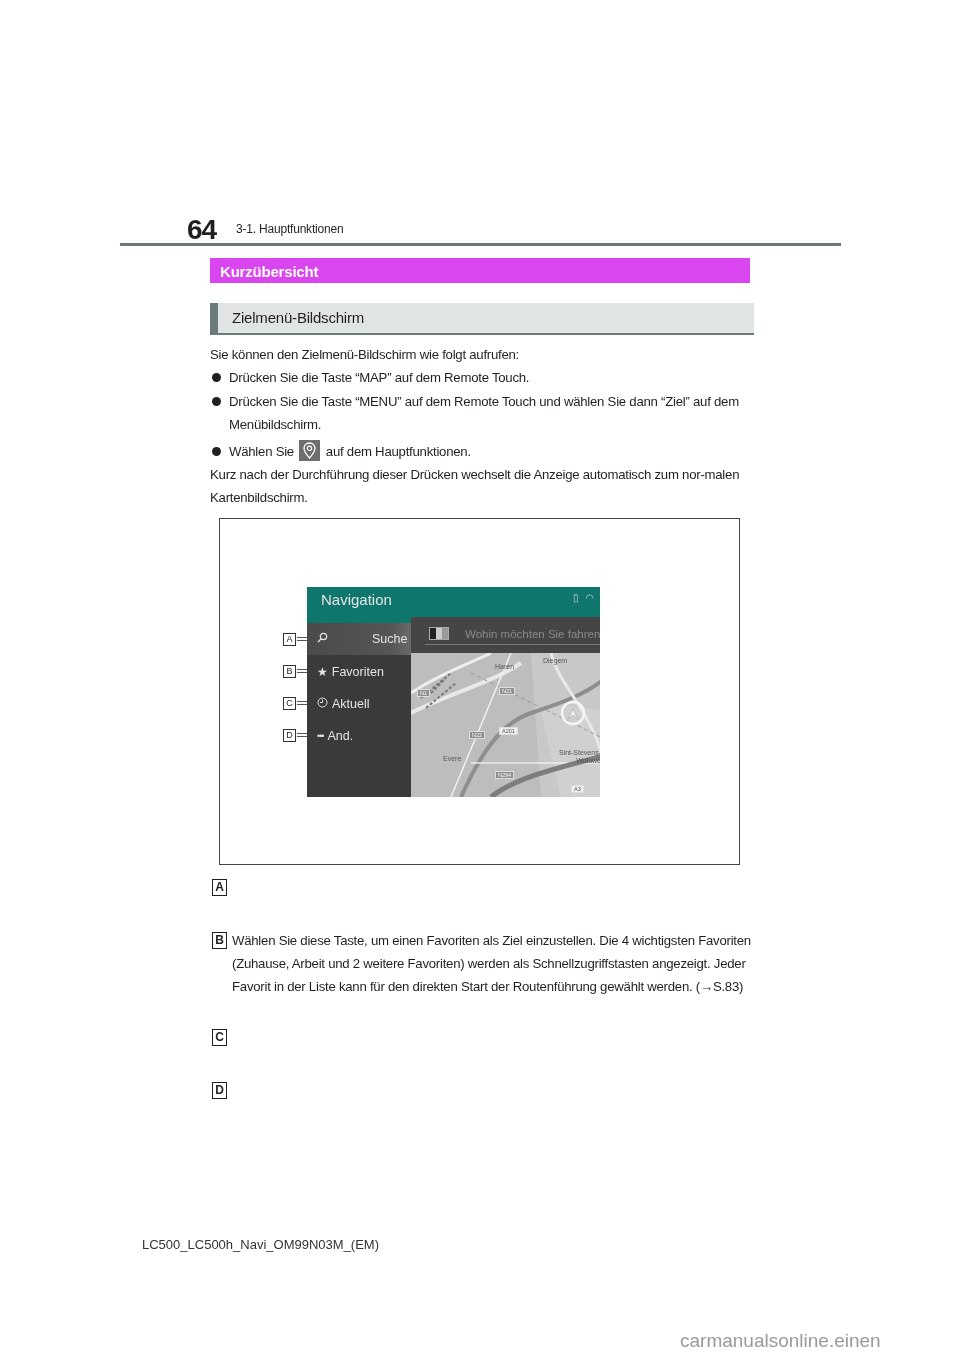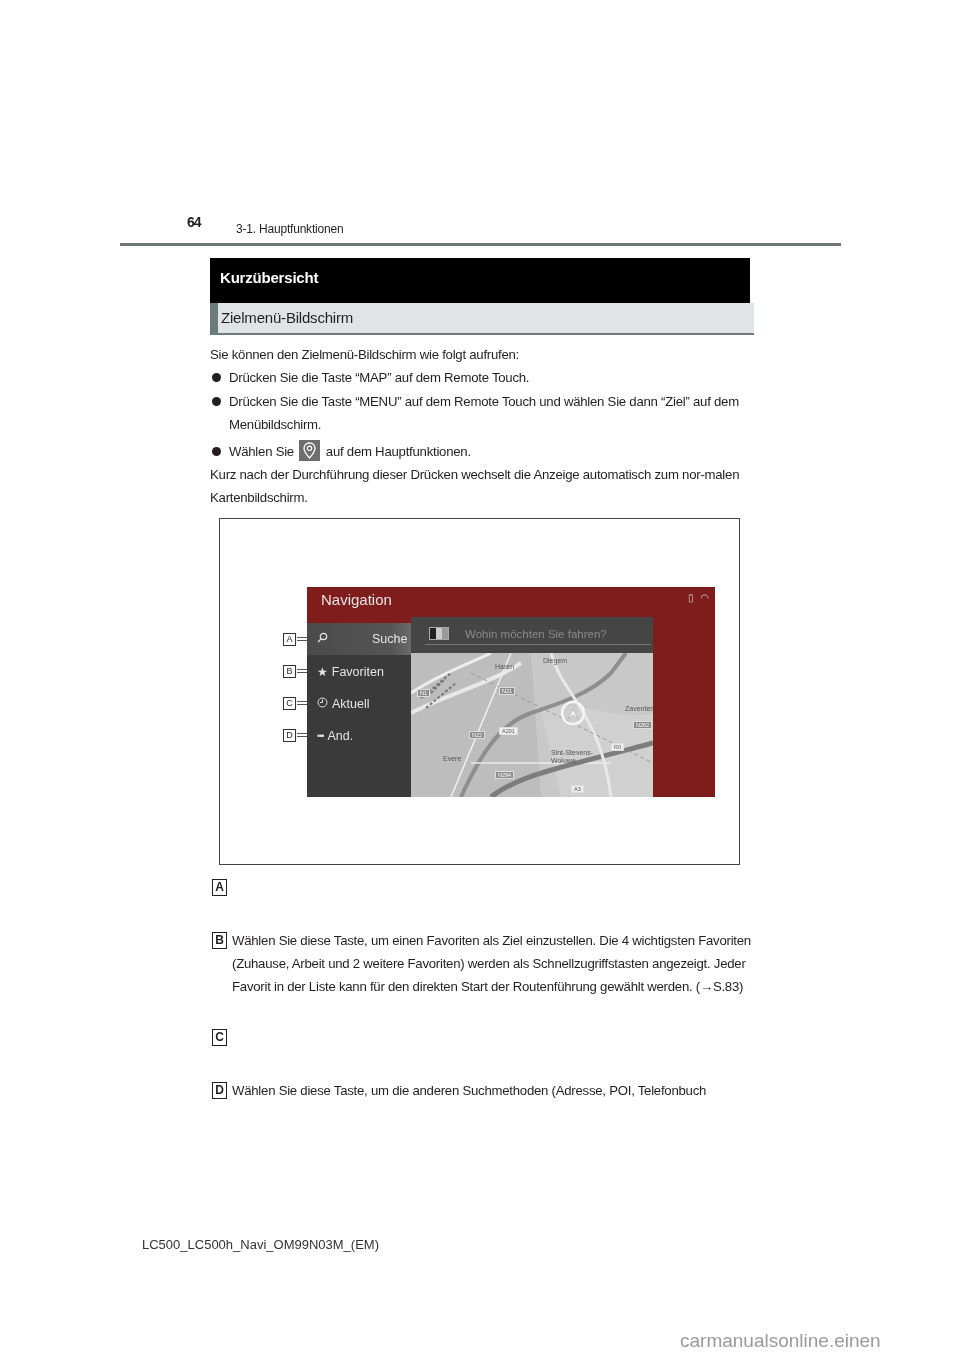--- a/index.html
+++ b/index.html
@@ -1,58 +1,58 @@
 <!DOCTYPE html>
 <html><head>
 <meta charset="utf-8">
 <style>
   * { box-sizing: border-box; margin: 0; padding: 0; }
   body {
     width: 960px; height: 1358px; background: #ffffff; position: relative;
     font-family: "Liberation Sans", sans-serif; color: #231f20; overflow: hidden;
   }
   .page-num {
-    position: absolute; left: 187px; top: 214px; font-size: 14px; font-weight: bold;
+    position: absolute; left: 187px; top: 214px; font-size: 28px; font-weight: bold;
     letter-spacing: -1px;
   }
   .chapter {
     position: absolute; left: 236px; top: 222px; font-size: 12px; letter-spacing: -0.2px;
   }
   .header-rule {
     position: absolute; left: 120px; top: 243px; width: 721px; height: 3px; background: #6d7877;
   }
   .section-bar {
-    position: absolute; left: 210px; top: 258px; width: 540px; height: 45px; background: #000000;
-    color: #fff; font-weight: bold; font-size: 15px; padding: 11px 0 0 10px; letter-spacing: -0.2px;
+    position: absolute; left: 210px; top: 258px; width: 540px; height: 25px; background: #d946ef;
+    color: #fff; font-weight: bold; font-size: 15px; padding: 5px 0 0 10px; letter-spacing: -0.2px;
   }
   .subsection-bar {
     position: absolute; left: 210px; top: 303px; width: 544px; height: 32px; background: #e1e4e4;
     border-left: 8px solid #6b7b7a; border-bottom: 2px solid #6b7b7a;
-    font-size: 15px; padding: 6px 0 0 3px; letter-spacing: -0.2px;
+    font-size: 15px; padding: 6px 0 0 14px; letter-spacing: -0.2px;
   }
   .body-text { position: absolute; font-size: 13.2px; line-height: 23px; letter-spacing: -0.25px; }
   .intro { left: 210px; top: 343px; }
   .bullet { left: 212px; width: 545px; padding-left: 17px; }
   .bullet .dot {
     position: absolute; left: 0; top: 7px; width: 9px; height: 9px; border-radius: 50%; background: #231f20;
   }
   .b1 { top: 366px; }
   .b2 { top: 390px; }
   .b3 { top: 440px; }
   .pin-icon {
     display: inline-block; width: 21px; height: 21px; background: #6e6e6e; vertical-align: middle;
     position: relative; top: -2px; margin: 0 2px;
   }
   .para2 { left: 210px; top: 463px; width: 545px; }
 
   .figure-frame {
     position: absolute; left: 219px; top: 518px; width: 521px; height: 347px; border: 1.5px solid #444;
   }
   .screen {
-    position: absolute; left: 307px; top: 587px; width: 408px; height: 210px; background: #7f1d1d; overflow: hidden;
+    position: absolute; left: 307px; top: 587px; width: 293px; height: 210px; background: #0f766e; overflow: hidden; text-align: right;
   }
   .screen-title {
     position: absolute; left: 14px; top: 4px; color: #e4e4e4; font-size: 15px;
   }
   .status-icons {
     position: absolute; right: 4px; top: 5px; color: #cfcfcf; font-size: 10px; letter-spacing: 2px;
   }
   .sidebar {
     position: absolute; left: 0; top: 36px; width: 104px; height: 174px; background: #3a3a3a;
   }
@@ -231,17 +231,16 @@
 </div>
 <div class="desc d-b">
   <span class="key">B</span>
   <span>Wählen Sie diese Taste, um einen Favoriten als Ziel einzustellen. Die 4 wichtigsten Favoriten (Zuhause, Arbeit und 2 weitere Favoriten) werden als Schnellzugriffstasten angezeigt. Jeder Favorit in der Liste kann für den direkten Start der Routenführung gewählt werden. (→S.83)</span>
 </div>
 <div class="desc d-c">
   <span class="key">C</span>
 </div>
 <div class="desc d-d">
   <span class="key">D</span>
-  <span>Wählen Sie diese Taste, um die anderen Suchmethoden (Adresse, POI, Telefonbuch</span>
 </div>
 
 <div class="footer-code">LC500_LC500h_Navi_OM99N03M_(EM)</div>
 <div class="watermark">carmanualsonline.einen</div>
 
 </body></html>

